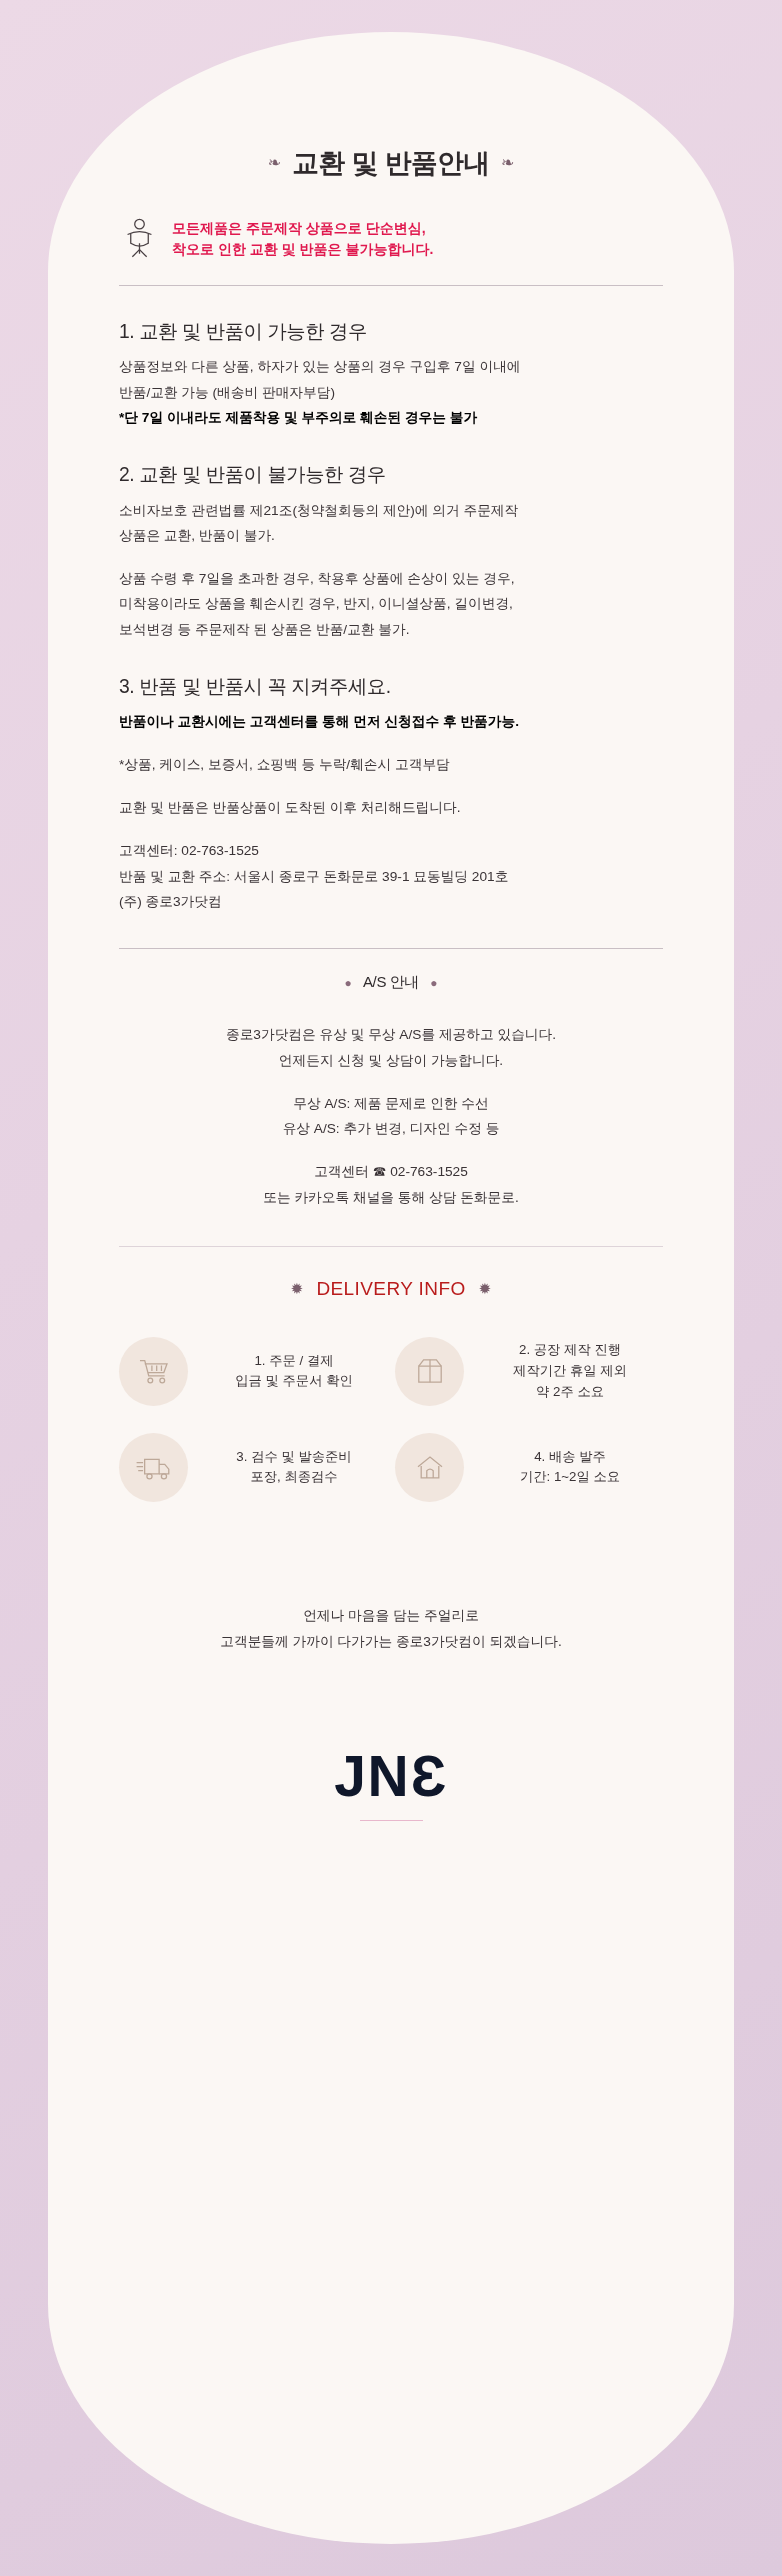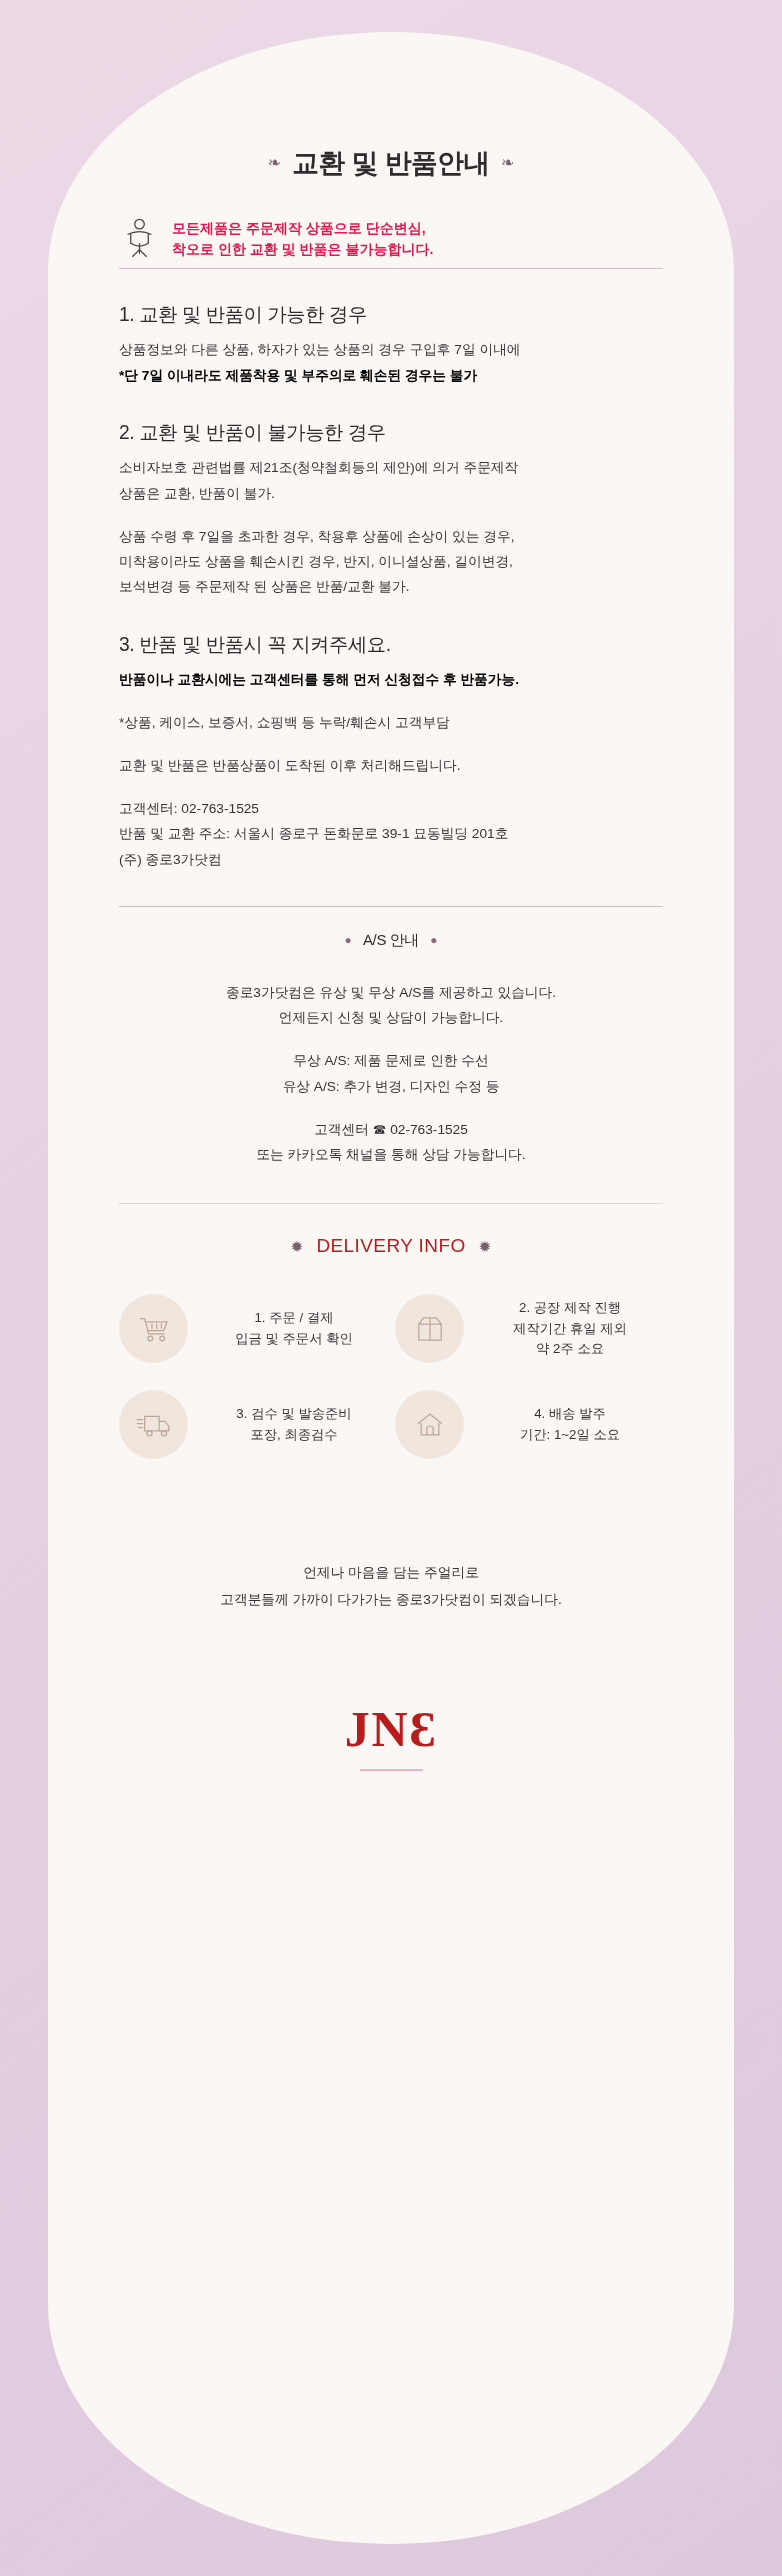--- a/index.html
+++ b/index.html
@@ -59,21 +59,21 @@
     color: #2f2a2c;
     letter-spacing: -0.4px;
   }
 
   
   .notice {
     display: flex;
     align-items: flex-start;
     gap: 13px;
     margin-top: 35px;
-    padding-bottom: 7px;
+    padding-bottom: 24px;
     border-bottom: 0.8px solid #c9bfc4;
   }
   .notice-icon {
     width: 40px;
     height: 45px;
     flex: 0 0 40px;
     display: flex;
     align-items: center;
     justify-content: center;
   }
@@ -200,24 +200,24 @@
     font-size: 13.7px;
     line-height: 1.7;
     text-align: center;
   }
 
   .logo-wrap {
     margin-top: 89px;
     text-align: center;
   }
   .logo {
-    font-family: Liberation Serif, serif;
-    font-size: 50px;
+    font-family: Liberation Sans, sans-serif;
+    font-size: 57px;
     font-weight: bold;
-    color: #b91c1c;
+    color: #0f172a;
     letter-spacing: 1.6px;
   }
   .logo-underline {
     width: 63px;
     height: 1.6px;
     background: #e8b7cc;
     margin: 11.3px auto 0 auto;
   }
 </style>
 </head>
@@ -245,20 +245,21 @@
         </svg>
       </div>
       <div class="notice-text">
         <div>모든제품은 주문제작 상품으로 단순변심,</div>
         <div>착오로 인한 교환 및 반품은 불가능합니다.</div>
       </div>
     </div>
 
     <div class="sec-h">1. 교환 및 반품이 가능한 경우</div>
     <p class="p">상품정보와 다른 상품, 하자가 있는 상품의 경우 구입후 7일 이내에</p>
+    <p class="p">반품/교환 가능 (배송비 판매자부담)</p>
     <p class="p bold">*단 7일 이내라도 제품착용 및 부주의로 훼손된 경우는 불가</p>
 
     <div class="sec-h">2. 교환 및 반품이 불가능한 경우</div>
     <p class="p">소비자보호 관련법률 제21조(청약철회등의 제안)에 의거 주문제작</p>
     <p class="p">상품은 교환, 반품이 불가.</p>
     <div class="gap"></div>
     <p class="p">상품 수령 후 7일을 초과한 경우, 착용후 상품에 손상이 있는 경우,</p>
     <p class="p">미착용이라도 상품을 훼손시킨 경우, 반지, 이니셜상품, 길이변경,</p>
     <p class="p">보석변경 등 주문제작 된 상품은 반품/교환 불가.</p>
 
@@ -282,21 +283,21 @@
     </div>
 
     <div class="center-block">
       <p class="p">종로3가닷컴은 유상 및 무상 A/S를 제공하고 있습니다.</p>
       <p class="p">언제든지 신청 및 상담이 가능합니다.</p>
       <div class="gap"></div>
       <p class="p">무상 A/S: 제품 문제로 인한 수선</p>
       <p class="p">유상 A/S: 추가 변경, 디자인 수정 등</p>
       <div class="gap"></div>
       <p class="p">고객센터 ☎ 02-763-1525</p>
-      <p class="p">또는 카카오톡 채널을 통해 상담 가능합니다.</p>
+      <p class="p">또는 카카오톡 채널을 통해 상담 돈화문로.</p>
     </div>
 
     <hr class="hr-faint">
 
     <div class="deliv-title-row">
       <span class="deliv-dot">✹</span>
       <span class="deliv-title">DELIVERY INFO</span>
       <span class="deliv-dot">✹</span>
     </div>
 

